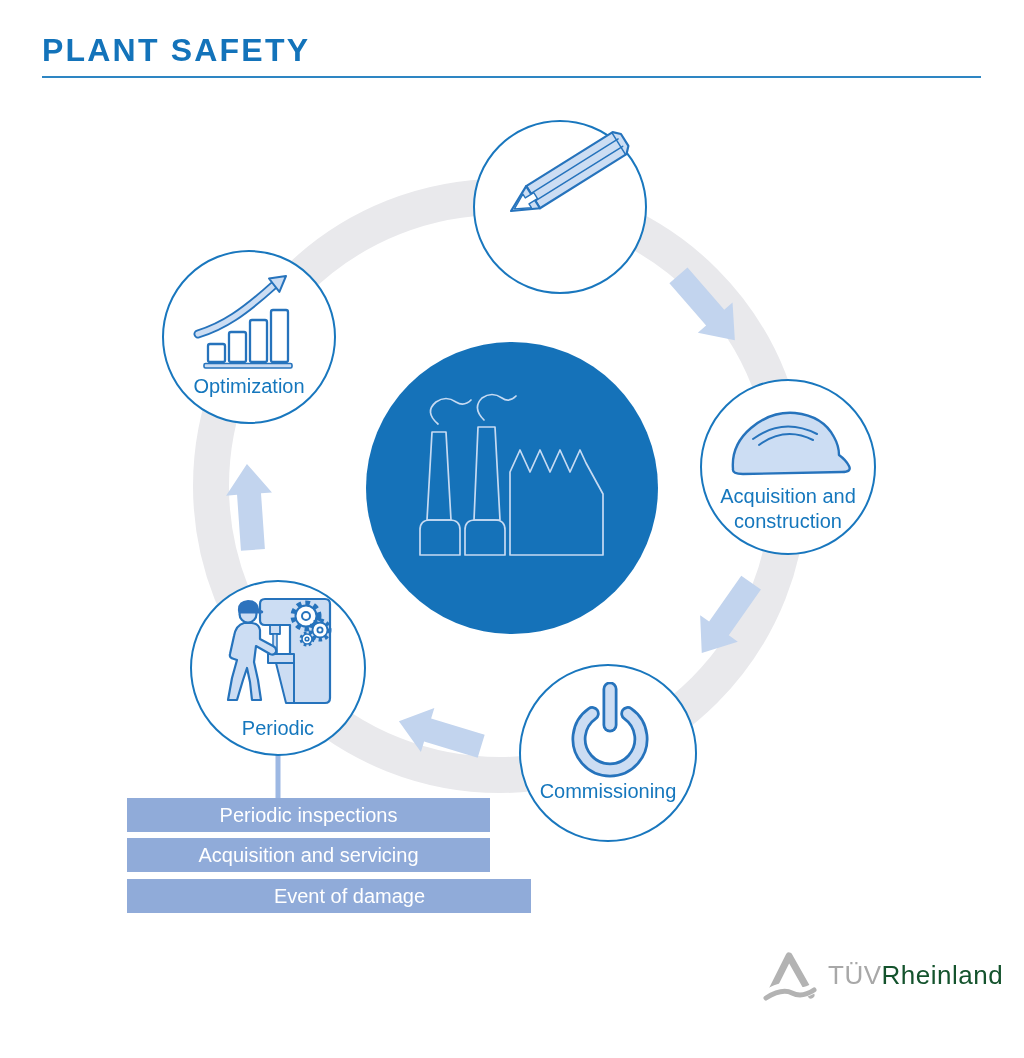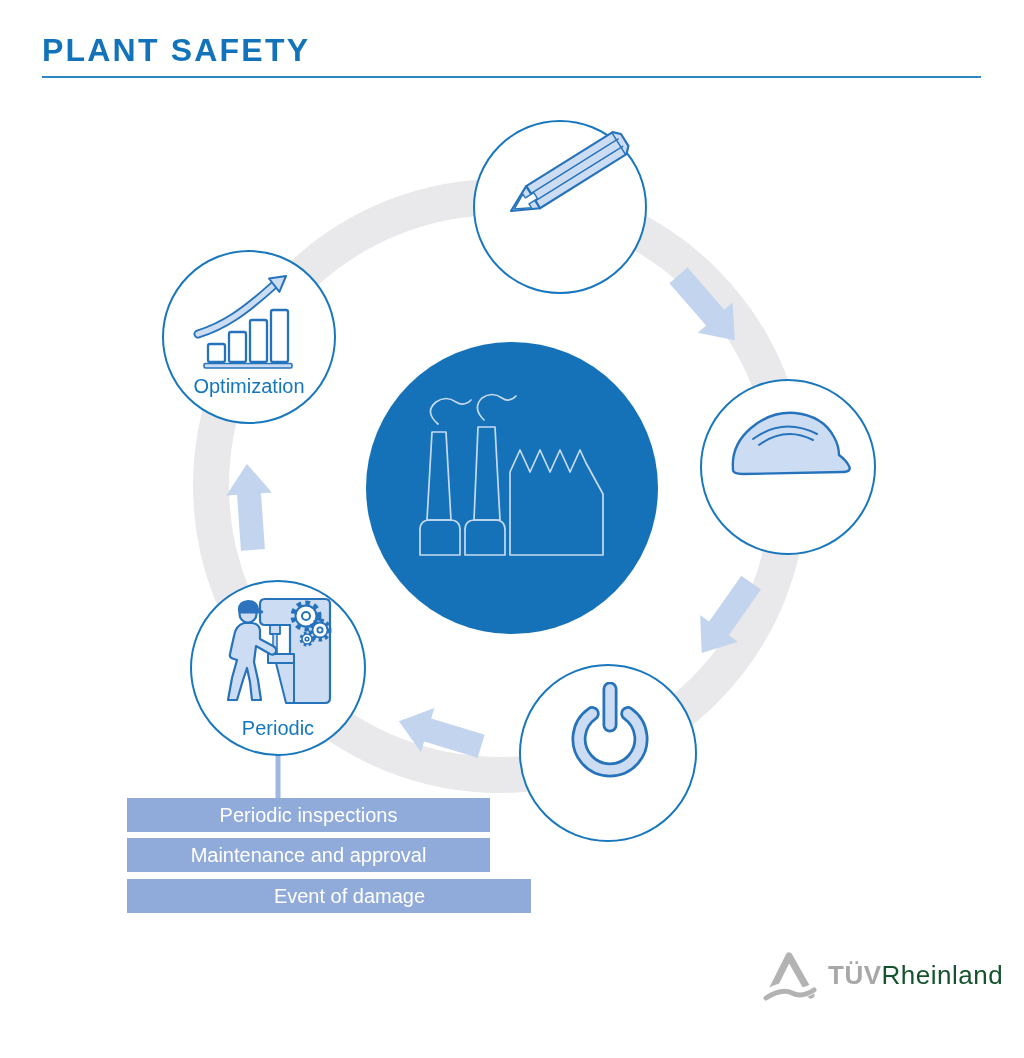--- a/index.html
+++ b/index.html
@@ -31,21 +31,21 @@
   }
   .hub svg{position:absolute;left:50px;top:48px;}
   .detail-bar{
     position:absolute;left:127px;width:363px;height:34px;background:#90abd9;
     color:#ffffff;font-size:20px;line-height:34px;text-align:center;z-index:3;
   }
   .logo{
     position:absolute;left:762px;top:948px;display:flex;align-items:center;z-index:3;
   }
   .logo .word{font-size:26px;letter-spacing:0.5px;}
-  .logo .bold{font-weight:bold;color:#a8a8a8;margin-left:10px;}
+  .logo .bold{font-weight:normal;color:#a8a8a8;margin-left:10px;}
   .logo .reg{color:#14532d;}
 </style>
 </head>
 <body>
 
 <div class="page-title">PLANT SAFETY</div>
 <div class="title-rule"></div>
 
 <svg id="bg-svg" width="1024" height="1058" viewBox="0 0 1024 1058">
   <circle cx="500" cy="486" r="289" fill="none" stroke="#e9e9ec" stroke-width="36"></circle>
@@ -81,31 +81,37 @@
       <polygon points="-62,0 -47,-8 -47,-3.5 -37,-3.5 -37,3.5 -47,3.5 -47,8" fill="#ffffff" stroke-width="1.4"></polygon>
     </g>
   </svg>
 </div>
 
 <div class="node" style="left:700px;top:379px;width:176px;height:176px;">
   <svg class="icon" style="left:25px;top:22px;" width="130" height="82" viewBox="0 0 130 82">
     <path d="M 6 66 Q 4 42 24 25 Q 44 8 68 10 Q 96 13 107 34 Q 112 43 112 52 Q 119 57 122 63 Q 125 69 115 69 L 16 71 Q 5 71 6 66 Z" fill="#ccddf3" stroke="#2673bc" stroke-width="2.4" stroke-linejoin="round"></path>
     <path d="M 26 36 Q 56 14 90 31 M 32 42 Q 58 23 86 37" fill="none" stroke="#2673bc" stroke-width="2" stroke-linecap="round"></path>
   </svg>
+  <div class="label" style="top:103px;">
+    <span class="inner" style="max-width:155px;">Acquisition and construction</span>
+  </div>
 </div>
 
 <div class="node" style="left:519px;top:664px;width:178px;height:178px;">
   <svg class="icon" style="left:44px;top:16px;" width="90" height="96" viewBox="0 0 90 96">
     <g fill="none" stroke-linecap="round">
       <path d="M 62.8 31.6 A 31 31 0 1 1 27.2 31.6" stroke="#2673bc" stroke-width="15"></path>
       <path d="M 45 7 L 45 43" stroke="#2673bc" stroke-width="15"></path>
       <path d="M 62.8 31.6 A 31 31 0 1 1 27.2 31.6" stroke="#ccddf3" stroke-width="9.5"></path>
       <path d="M 45 7 L 45 43" stroke="#ccddf3" stroke-width="9.5"></path>
     </g>
   </svg>
+  <div class="label" style="top:113px;">
+    <span class="inner" style="max-width:160px;">Commissioning</span>
+  </div>
 </div>
 
 <div class="node" style="left:190px;top:580px;width:176px;height:176px;">
   <svg class="icon" style="left:26px;top:14px;" width="115" height="112" viewBox="0 0 115 112">
     <g stroke="#2673bc" stroke-linejoin="round" stroke-linecap="round">
       <path d="M 47 3 L 107 3 Q 112 3 112 8 L 112 102 Q 112 107 107 107 L 72 107 L 72 29 L 47 29 Q 42 29 42 24 L 42 8 Q 42 3 47 3 Z" fill="#ccddf3" stroke-width="2.2"></path>
       <rect x="52" y="29" width="10" height="9" fill="#ccddf3" stroke-width="1.8"></rect>
       <rect x="55" y="38" width="4" height="20" fill="#ccddf3" stroke-width="1.5"></rect>
       <rect x="50" y="58" width="26" height="9" fill="#ccddf3" stroke-width="2"></rect>
       <polygon points="58,67 76,67 76,107 68,107" fill="#ccddf3" stroke-width="2"></polygon>
@@ -146,21 +152,21 @@
       <path d="M 6 72 C 32 64 52 50 81 24" fill="none" stroke="#ccddf3" stroke-width="5.2" stroke-linecap="round"></path>
       <polygon points="94,14 87.4,29.9 77,16.5" fill="#ccddf3" stroke="#2673bc" stroke-width="2" stroke-linejoin="round"></polygon>
     </g>
   </svg>
   <div class="label" style="top:122px;">
     <span class="inner" style="max-width:160px;">Optimization</span>
   </div>
 </div>
 
 <div class="detail-bar" style="top:798px;">Periodic inspections</div>
-<div class="detail-bar" style="top:838px;">Maintenance and approval</div>
+<div class="detail-bar" style="top:838px;">Acquisition and servicing</div>
 <div class="detail-bar" style="top:879px;padding-left:41px;">Event of damage</div>
 
 <div class="logo">
   <svg width="56" height="54" viewBox="0 0 56 54">
     <path d="M 8 46 L 27 8 L 49 47" fill="none" stroke="#b3b3b3" stroke-width="7" stroke-linejoin="round" stroke-linecap="round"></path>
     <path d="M 3 48 Q 20 36 30 42 Q 41 48 53 39" fill="none" stroke="#ffffff" stroke-width="10" stroke-linecap="round"></path>
     <path d="M 4 50 Q 20 40 30 45 Q 40 50 52 42" fill="none" stroke="#b3b3b3" stroke-width="5" stroke-linecap="round"></path>
   </svg>
   <span class="word bold">TÜV</span>
     <span class="word reg">Rheinland</span>

